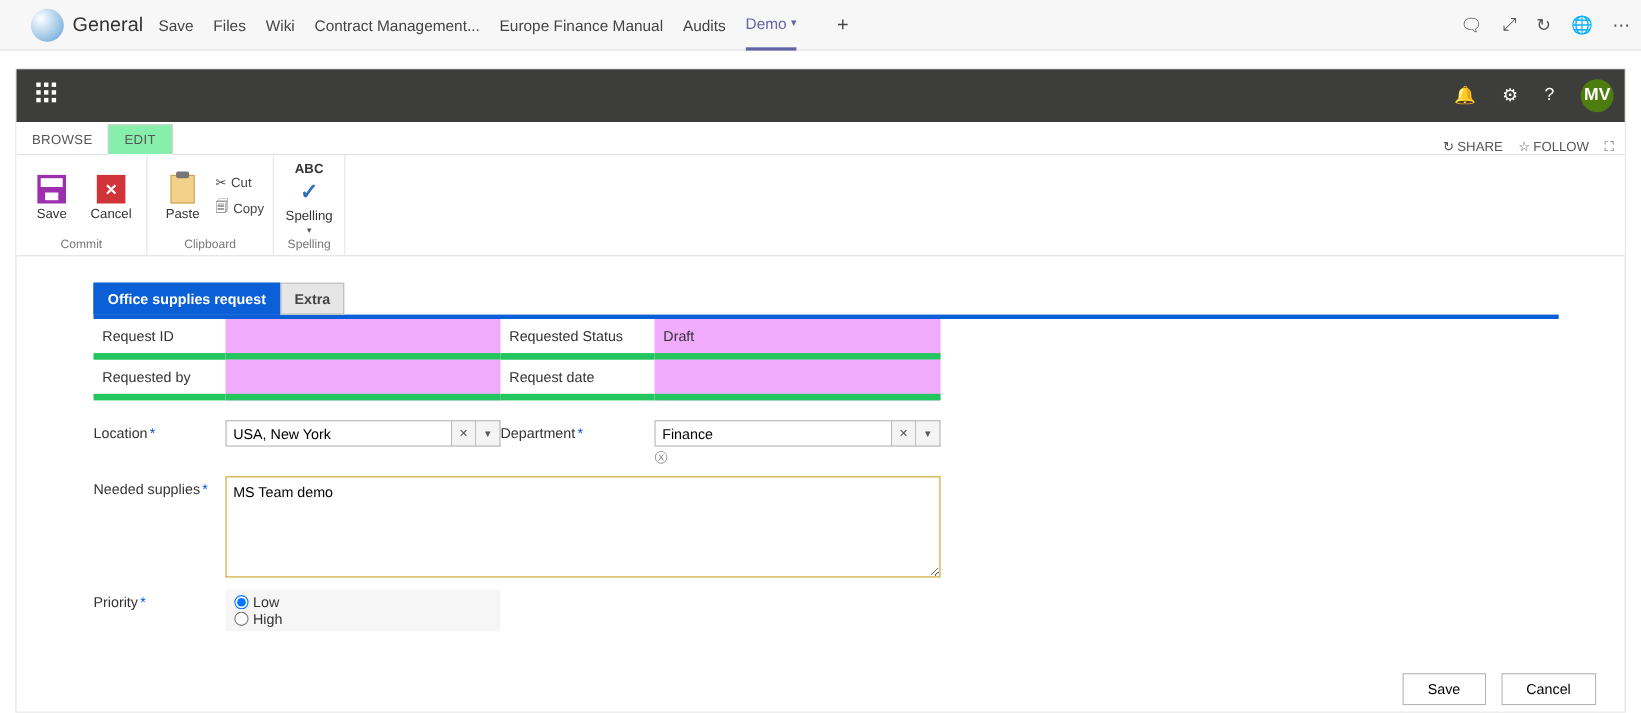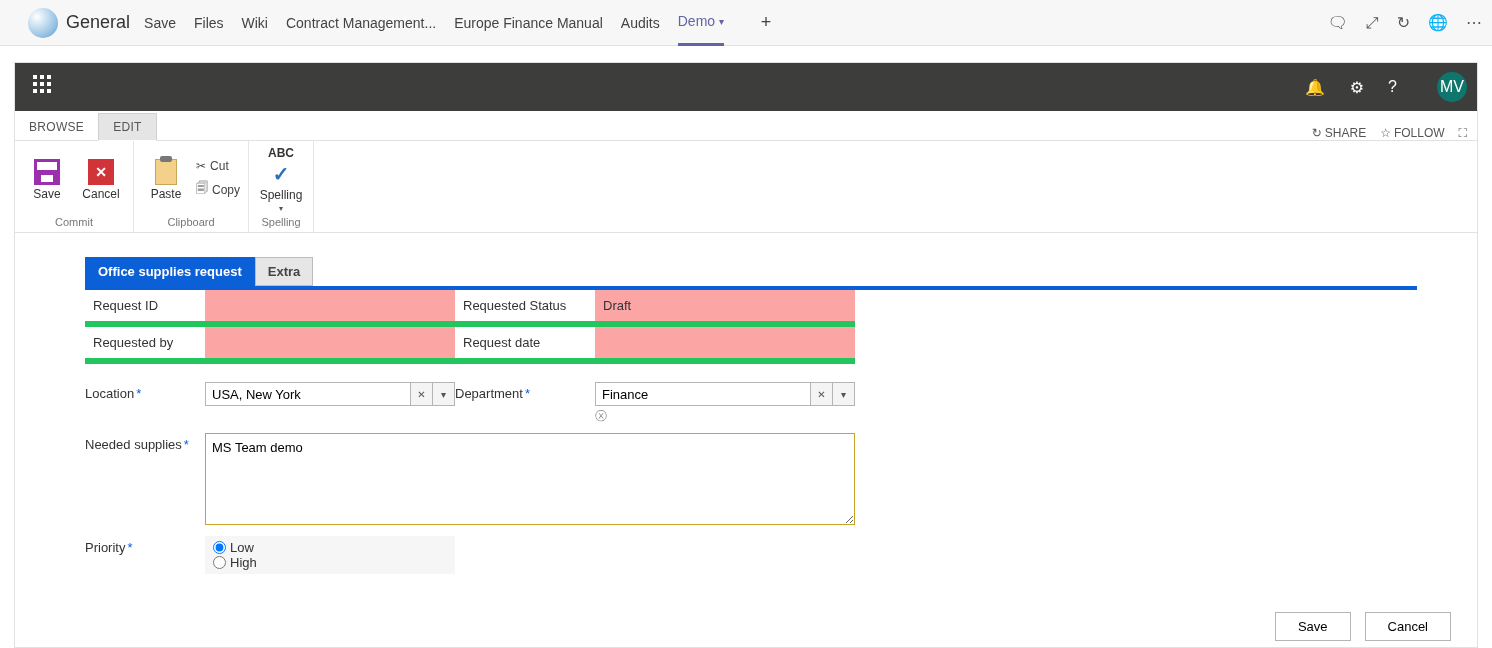--- a/index.html
+++ b/index.html
@@ -20,26 +20,26 @@
   
   .frame-wrap { padding: 16px 14px 0 14px; height: calc(100% - 46px); }
   .frame { border: 1px solid #e1e1e1; height: 100%; display:flex; flex-direction:column; }
 
   
   .suite-bar { background: #3d3d3c; height: 48px; display: flex; align-items: center; padding: 0 10px; color: #fff; }
   .waffle { width: 24px; height: 24px; display: grid; grid-template-columns: repeat(3, 4px); grid-template-rows: repeat(3, 4px); gap: 3px; margin: 0 8px; cursor:pointer; }
   .waffle i { background: #fff; }
   .suite-actions { margin-left:auto; display:flex; gap: 24px; align-items:center; }
   .suite-actions span { cursor:pointer; font-size: 16px; }
-  .avatar { width:30px; height:30px; border-radius:50%; background:#0f766e; display:flex; align-items:center; justify-content:center; font-size:12px; font-weight:400; color:#fff; margin-left:16px; }
+  .avatar { width:30px; height:30px; border-radius:50%; background:#4d7c0f; display:flex; align-items:center; justify-content:center; font-size:12px; font-weight:700; color:#fff; margin-left:0; }
 
   
   .sp-tabs-row { height: 30px; display:flex; align-items:end; background:#fff; border-bottom:1px solid #e1e1e1; font-size:12px; }
   .sp-tab { padding: 6px 14px; color:#555; cursor:pointer; text-transform:uppercase; letter-spacing:0.3px; }
-  .sp-tab.active { background:#e5e5e5; border:1px solid #d0d0d0; border-bottom:1px solid #fff; position:relative; top:1px; }
+  .sp-tab.active { background:#86efac; border:1px solid #d0d0d0; border-bottom:1px solid #fff; position:relative; top:1px; }
   .sp-tabs-right { margin-left:auto; display:flex; gap:14px; align-items:center; padding-right:10px; color:#555; font-size:12px; }
   .sp-tabs-right .ritem { display:flex; align-items:center; gap:3px; cursor:pointer; }
 
   
   .ribbon { height: 92px; border-bottom:1px solid #e1e1e1; display:flex; background:#fff; }
   .ribbon-group { border-right:1px solid #e6e6e6; display:flex; flex-direction:column; align-items:center; padding: 4px 8px 2px 8px; }
   .ribbon-group .body { display:flex; align-items:center; gap:6px; flex:1; }
   .ribbon-group .gtitle { font-size:11px; color:#777; padding:2px 0; }
   .big-btn { display:flex; flex-direction:column; align-items:center; justify-content:center; width:48px; cursor:pointer; gap:2px; }
   .big-btn .lbl { font-size:12px; }
@@ -55,21 +55,21 @@
 
   
   .form-area { padding: 24px 60px 12px 70px; overflow:auto; flex:1; position:relative; }
   .form-tabs { display:flex; }
   .ftab { padding:6px 12px; font-size:13px; font-weight:600; border:1px solid #bcbcbc; background:#e6e6e6; color:#444; cursor:pointer; }
   .ftab.active { background:#0b5fd7; color:#fff; border-color:#0b5fd7; }
   .blue-line { height:4px; background:#0b5fd7; }
 
   .grid { display:grid; grid-template-columns: 120px 250px 140px 260px; font-size:13px; }
   .grid > div { border-bottom:6px solid #22c55e; padding:8px 8px; display:flex; align-items:center; }
-  .grid .val { background:#fca5a5; }
+  .grid .val { background:#f0abfc; }
   .grid2 { display:grid; grid-template-columns: 120px 250px 140px 260px; font-size:13px; margin-top:18px; row-gap:8px; align-items:start; }
   .lbl-cell { display:flex; align-items:center; padding:4px 8px 4px 0; white-space:nowrap; }
   .req { color:#0b5fd7; margin-left:2px; }
   .combo { display:flex; width:100%; }
   .combo input { flex:1; border:1px solid #b5b5b5; height:24px; padding:0 6px; font-size:13px; }
   .combo .clear, .combo .dd { width:22px; height:24px; border:1px solid #b5b5b5; border-left:none; background:#f4f4f4; display:flex; align-items:center; justify-content:center; font-size:10px; color:#555; cursor:pointer; }
   .supplies-area { grid-column: 2 / span 3; }
   textarea.supplies { width:100%; height:92px; border:1px solid #c9a227; padding:6px; font-size:13px; resize:both; outline:none; }
   .radio-row { display:flex; align-items:center; gap:4px; font-size:13px; }
   .priority-box { background:#f6f6f6; padding:4px 8px; width:250px; }

